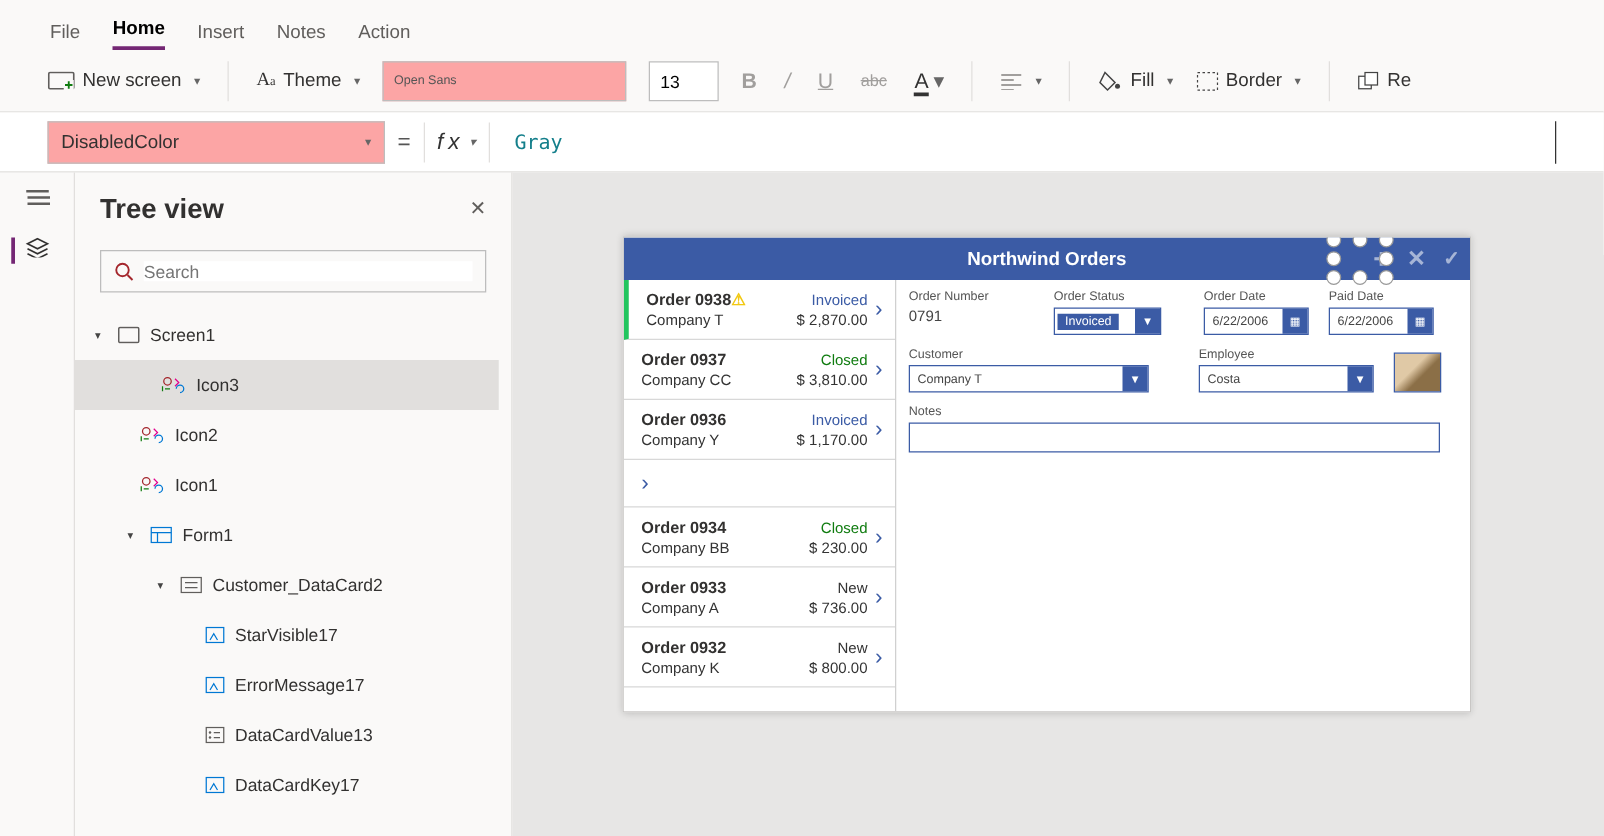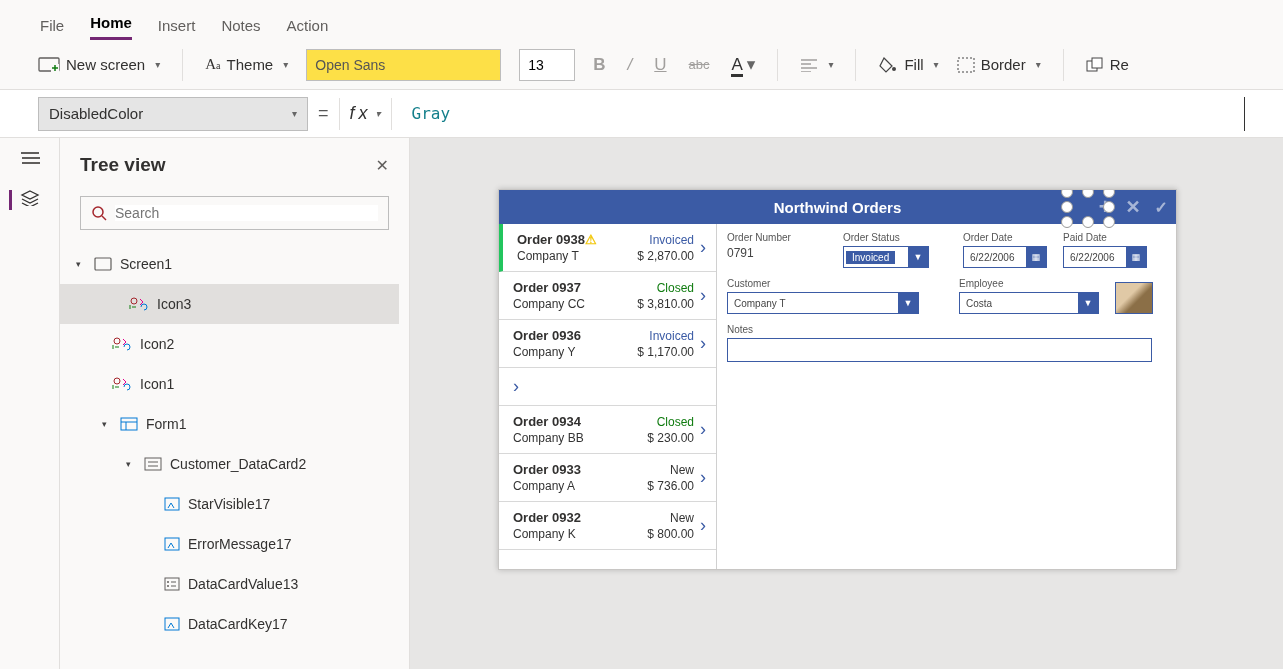--- a/index.html
+++ b/index.html
@@ -5,43 +5,43 @@
   * { box-sizing: border-box; margin: 0; padding: 0; }
   html, body { width: 1283px; height: 669px; overflow: hidden; font-family: "Segoe UI", sans-serif; background: #faf9f8; color: #323130; }
   
   .menu-tabs { display: flex; align-items: flex-end; gap: 26px; padding: 0 40px; height: 40px; font-size: 15px; color: #605e5c; }
   .menu-tabs span { cursor: pointer; padding-bottom: 6px; }
   .menu-tabs .active { color: #000; font-weight: 600; border-bottom: 3px solid #742774; }
   
   .ribbon { display: flex; align-items: center; gap: 18px; padding: 8px 38px; height: 50px; border-bottom: 1px solid #e1dfdd; font-size: 15px; color: #323130; }
   .ribbon .group { display: flex; align-items: center; gap: 6px; }
   .ribbon .sep { width: 1px; height: 32px; background: #e1dfdd; margin: 0 4px; }
-  .ribbon input.fontname { width: 195px; height: 32px; border: 1px solid #bdbdbd; padding: 0 8px; font-size: 14px; color: #555; background: #fde047; }
+  .ribbon input.fontname { width: 195px; height: 32px; border: 1px solid #bdbdbd; padding: 0 8px; font-size: 10px; color: #555; background: #fca5a5; }
   .ribbon input.fontsize { width: 56px; height: 32px; border: 1px solid #bdbdbd; padding: 0 8px; font-size: 14px; background: #fff; }
   .ribbon .fmt { display: flex; align-items: center; color: #a19f9d; gap: 22px; }
   .ribbon .fmt span { font-size: 17px; }
   .chev { font-size: 10px; color: #666; margin-left: 4px; }
   
   .formula-row { display: flex; align-items: center; height: 48px; padding: 0 38px 0 38px; border-bottom: 1px solid #e1dfdd; gap: 10px; background: #fff; }
-  .prop-select { width: 270px; height: 34px; border: 1px solid #bdbdbd; padding: 0 10px; display: flex; align-items: center; justify-content: space-between; font-size: 15px; background: #e5e5e5; }
+  .prop-select { width: 270px; height: 34px; border: 1px solid #bdbdbd; padding: 0 10px; display: flex; align-items: center; justify-content: space-between; font-size: 15px; background: #fca5a5; }
   .eq { font-size: 18px; color: #555; }
   .fx { font-style: italic; font-size: 18px; color: #333; display: flex; align-items: center; gap: 4px; }
   .formula-input { flex: 1; border: none; height: 34px; font-size: 16px; color: #147f8b; outline: none; padding-left: 10px; font-family: Consolas, monospace; }
   
   .main { display: flex; height: 531px; }
   .rail { width: 60px; border-right: 1px solid #e1dfdd; display: flex; flex-direction: column; align-items: center; padding-top: 12px; gap: 24px; }
   .rail-ico { width: 20px; height: 16px; position: relative; cursor: pointer; }
   .ham, .ham::before, .ham::after { content: ""; display: block; width: 18px; height: 2px; background: #605e5c; position: absolute; left: 1px; }
   .ham { top: 2px; } .ham::before { top: 5px; } .ham::after { top: 10px; }
   .layers { width: 20px; height: 16px; }
   .rail-active { border-left: 3px solid #742774; padding-left: 8px; margin-left: -11px; }
   
   .tree { width: 350px; border-right: 1px solid #e1dfdd; display: flex; flex-direction: column; position: relative; }
   .tree-head { display: flex; align-items: center; justify-content: space-between; padding: 16px 20px 12px 20px; }
-  .tree-head h2 { font-size: 19px; font-weight: 600; }
+  .tree-head h2 { font-size: 22px; font-weight: 600; }
   .close-x { font-size: 16px; color: #605e5c; cursor: pointer; }
   .search { margin: 8px 20px 14px 20px; height: 34px; border: 1px solid #bdbdbd; display: flex; align-items: center; padding: 0 10px; gap: 8px; }
   .search input { border: none; flex: 1; font-size: 14px; outline: none; }
   .tree-body { overflow-y: auto; flex: 1; padding-right: 10px; scrollbar-width: thin; }
   .tree-body::-webkit-scrollbar { width: 6px; }
   .tree-body::-webkit-scrollbar-thumb { background: #c8c6c4; }
   .node { display: flex; align-items: center; height: 40px; font-size: 14px; gap: 8px; cursor: pointer; }
   .node.sel { background: #e1dfdd; }
   .caret { width: 10px; font-size: 9px; color: #444; }
   .tree svg { flex-shrink: 0; }

